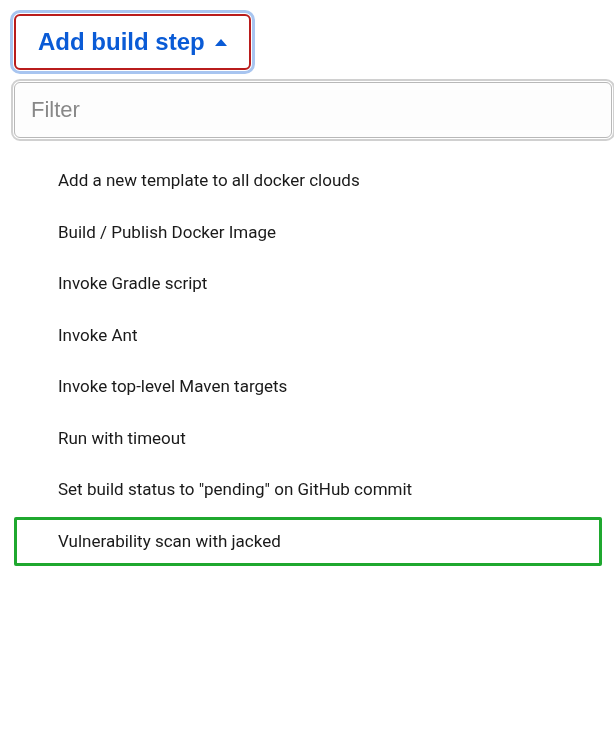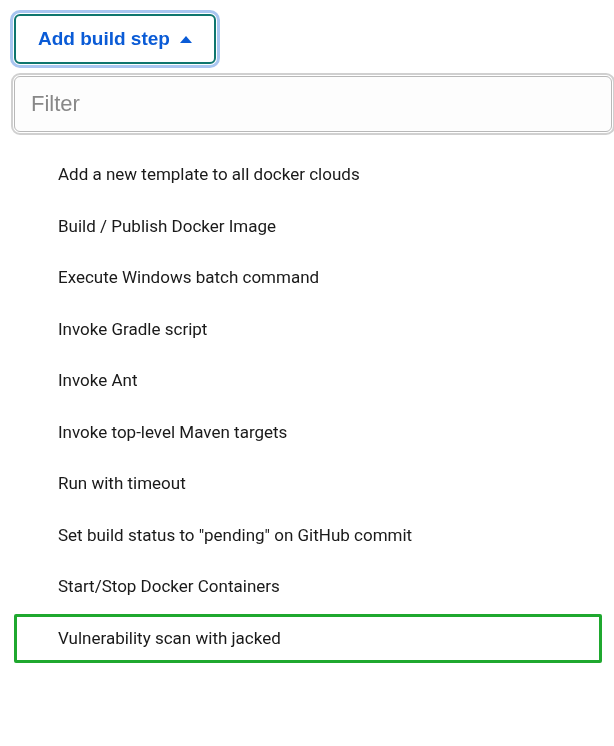--- a/index.html
+++ b/index.html
@@ -13,27 +13,27 @@
       width: 614px;
       height: 746px;
       position: relative;
     }
     .container {
       padding: 14px 0 0 14px;
     }
     .dropdown-button {
       display: inline-flex;
       align-items: center;
-      border: 2px solid #0f766e;
+      border: 2px solid #b91c1c;
       border-radius: 6px;
       padding: 12px 22px;
       background: #ffffff;
       color: #0a5bd6;
       font-weight: 600;
-      font-size: 19px;
+      font-size: 24px;
       cursor: pointer;
       outline: 3px solid #a8c5f0;
       outline-offset: 1px;
     }
     .dropdown-button .caret {
       margin-left: 10px;
       width: 0;
       height: 0;
       border-left: 6px solid transparent;
       border-right: 6px solid transparent;
@@ -85,22 +85,20 @@
     <span class="caret"></span>
   </button>
 
   <div class="filter-wrap">
     <input type="text" class="filter-input" placeholder="Filter" style="">
   </div>
 
   <div class="menu" id="menu-list">
   <div class="menu-item">Add a new template to all docker clouds</div>
       <div class="menu-item">Build / Publish Docker Image</div>
-      <div class="menu-item">Execute Windows batch command</div>
       <div class="menu-item">Invoke Gradle script</div>
       <div class="menu-item">Invoke Ant</div>
       <div class="menu-item">Invoke top-level Maven targets</div>
       <div class="menu-item">Run with timeout</div>
       <div class="menu-item">Set build status to "pending" on GitHub commit</div>
-      <div class="menu-item">Start/Stop Docker Containers</div>
       <div class="menu-item highlighted">Vulnerability scan with jacked</div>
     </div>
 </div>
 
 </body></html>

